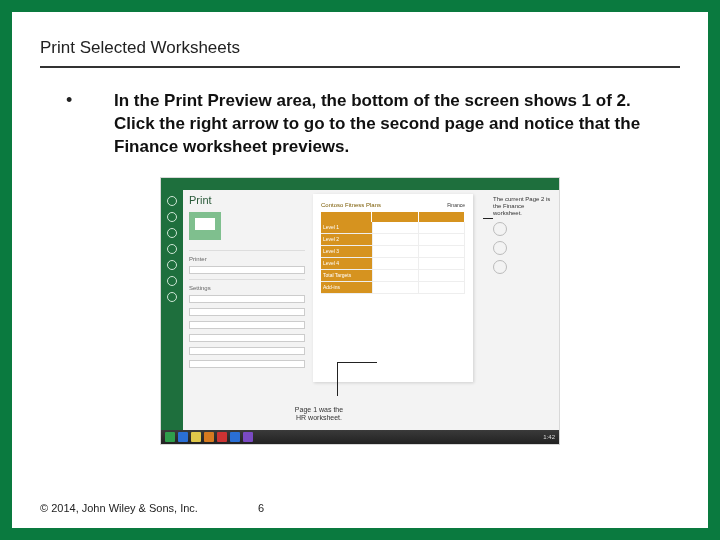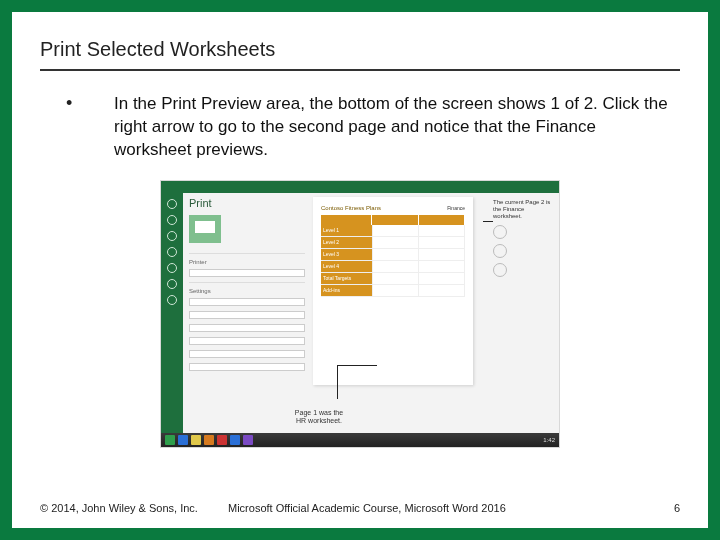--- a/index.html
+++ b/index.html
@@ -10,21 +10,21 @@
     font-family: Arial, Helvetica, sans-serif;
     overflow: hidden;
   }
   .inner {
     position: absolute;
     top: 12px; left: 12px; right: 12px; bottom: 12px;
     background: #fff;
     padding: 26px 28px 14px 28px;
   }
   .title {
-    font-size: 20px;
+    font-size: 17px;
     color: #222;
     font-weight: 400;
     padding-bottom: 8px;
     border-bottom: 2px solid #333;
     margin-bottom: 22px;
   }
   .bullet-row {
     display: flex;
     align-items: flex-start;
     padding: 0 8px 14px 26px;
@@ -32,20 +32,21 @@
   .bullet-mark {
     font-size: 18px;
     color: #222;
     width: 48px;
     flex-shrink: 0;
   }
   .bullet-text {
     font-size: 17px;
     line-height: 1.35;
     color: #111;
+    font-weight: bold;
   }
   .shot-wrap {
     display: flex;
     justify-content: center;
     margin-top: 4px;
   }
   .shot {
     width: 400px;
     height: 268px;
     background: #f3f3f3;
@@ -253,16 +254,15 @@
         <i class="tb-red"></i>
         <i class="tb-blu"></i>
         <i class="tb-pur"></i>
         <span class="tb-time">1:42</span>
       </div>
     </div>
   </div>
 
   <div class="footer">
     <div class="f-left">© 2014, John Wiley &amp; Sons, Inc.</div>
-    <div class="f-mid">Microsoft Official Academic Course, Microsoft Word 2016</div>
     <div class="f-right">6</div>
   </div>
 </div>
 
 </body></html>

